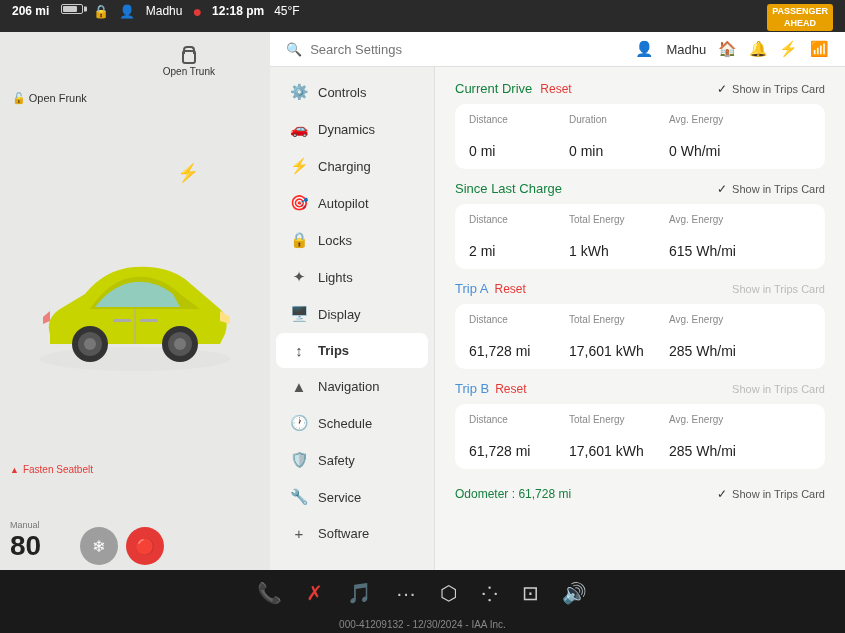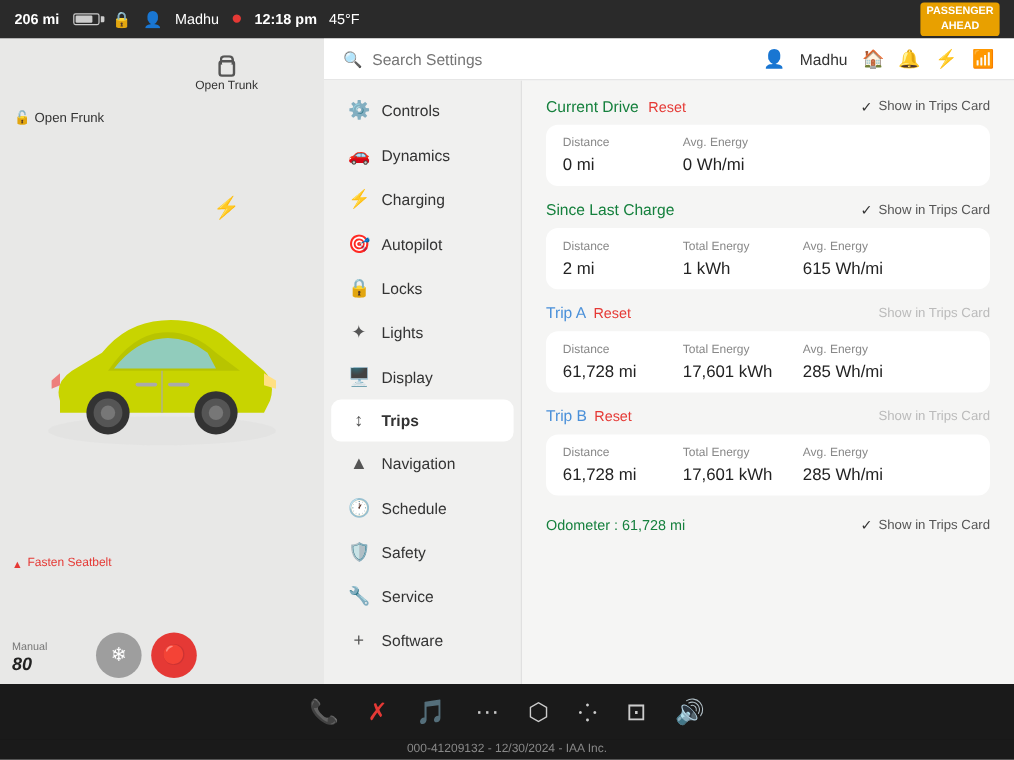--- a/index.html
+++ b/index.html
@@ -11,21 +11,21 @@
       overflow: hidden;
       display: flex;
       flex-direction: column;
     }
 
     
     .status-bar {
       background: #2a2a2a;
       color: #fff;
       display: flex;
-      align-items: center;
+      align-items: flex-start;
       padding: 4px 12px;
       font-size: 12px;
       height: 32px;
       gap: 10px;
     }
     .status-bar .mileage { font-weight: 600; }
     .status-bar .battery-icon {
       display: inline-block;
       width: 22px;
       height: 10px;
@@ -194,25 +194,24 @@
     }
 
     .speed-display {
       position: absolute;
       bottom: 8px;
       left: 10px;
       font-size: 10px;
       color: #555;
     }
     .speed-display .speed-num {
-      font-size: 15px;
+      font-size: 28px;
       font-weight: 700;
       color: #222;
       display: block;
-      font-style: italic;
     }
     .speed-display .speed-label {
       font-size: 9px;
       color: #777;
     }
 
     
     .right-panel {
       flex: 1;
       display: flex;
@@ -331,21 +330,21 @@
       border-radius: 10px;
       padding: 10px 14px;
       margin-bottom: 12px;
       display: flex;
       gap: 20px;
     }
 
     .stat-item {
       display: flex;
       flex-direction: column;
-      gap: 4px;
+      gap: 18px;
       min-width: 80px;
     }
     .stat-label {
       font-size: 10px;
       color: #888;
     }
     .stat-value {
       font-size: 14px;
       color: #222;
       font-weight: 500;
@@ -564,20 +563,24 @@
             <span class="checkmark">✓</span>
             <span>Show in Trips Card</span>
           </div>
         </div>
         <div class="stats-card">
           <div class="stat-item">
             <span class="stat-label">Distance</span>
             <span class="stat-value">0 mi</span>
           </div>
           <div class="stat-item">
+            <span class="stat-label">Duration</span>
+            <span class="stat-value">0 min</span>
+          </div>
+          <div class="stat-item">
             <span class="stat-label">Avg. Energy</span>
             <span class="stat-value">0 Wh/mi</span>
           </div>
         </div>
 
         <div class="section-header">
           <span class="section-title">Since Last Charge</span>
           <div class="show-trips-check">
             <span class="checkmark">✓</span>
             <span>Show in Trips Card</span>

